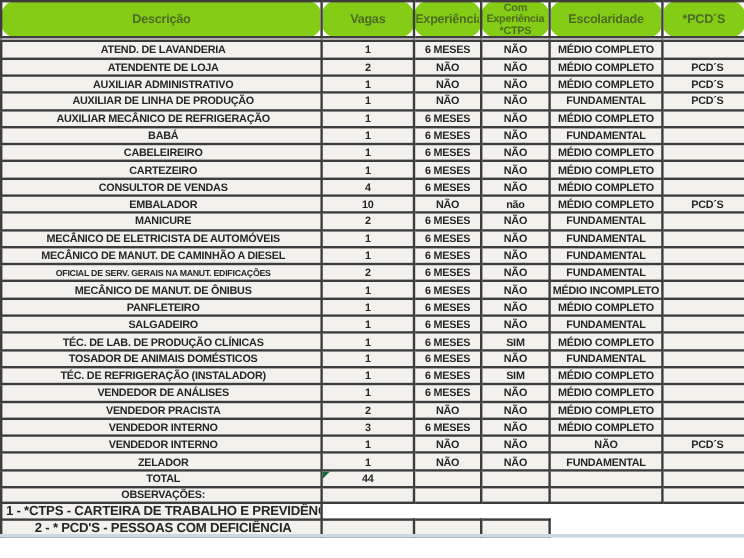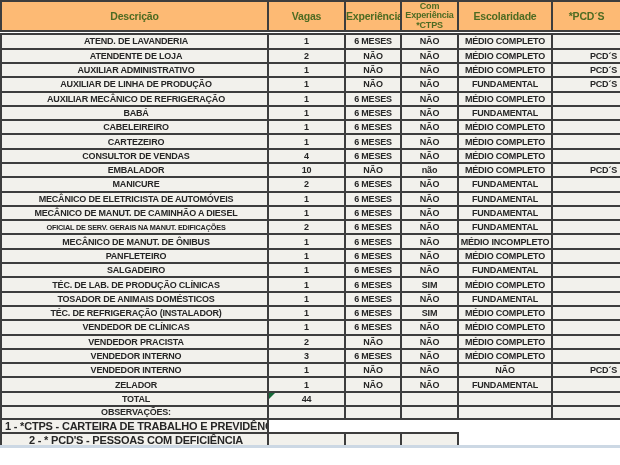--- a/index.html
+++ b/index.html
@@ -5,30 +5,30 @@
   html,body{margin:0;padding:0;background:#ffffff;}
   body{width:620px;height:465px;overflow:hidden;position:relative;
        font-family:"Liberation Sans",sans-serif;}
   .sheet{position:absolute;top:0;left:0;width:620px;}
   table{border-collapse:collapse;table-layout:fixed;width:620px;}
   col.c-desc{width:267px}col.c-vagas{width:77px}col.c-exp{width:56px}
   col.c-ctps{width:57px}col.c-esc{width:94px}col.c-pcd{width:69px}
   th,td{border:2px solid #3d3d3d;overflow:hidden;white-space:nowrap;
         font-weight:bold;color:#262626;padding:0;box-sizing:border-box;}
   thead tr{height:29px;}
-  thead th{background:#fdba74;color:#4d6b22;font-size:10.5px;text-align:center;
-           letter-spacing:-0.2px;}
+  thead th{background:#84cc16;color:#4d6b22;font-size:10.5px;text-align:center;
+           letter-spacing:-0.2px;border-radius:12px;}
   th.ctps-h{white-space:pre-line;font-size:9px;line-height:1.05;}
   tr.spacer td{border:none;background:#ffffff;height:3px;padding:0;}
   tbody tr.datarow{height:14.3px;}
   tbody td{background:#f2f1ec;font-size:9px;letter-spacing:-0.2px;}
   td.desc{text-align:center;padding-left:3px;}
   td.desc.small{font-size:7.3px;margin-top:48px;}
   td.num,td.ctr{text-align:center;}
-  td.pcd{text-align:right;padding-right:3px;}
+  td.pcd{text-align:right;padding-right:17px;}
   tr.footrow{height:13.8px;}
   tr.notarow td.desc{font-size:11px;}
   td.noborder{border:none;background:#ffffff;}
   td.rel{position:relative;}
   .comment-marker{position:absolute;top:0;left:0;width:0;height:0;
      border-top:6px solid #156a38;border-right:6px solid transparent;}
   .window-edge{position:absolute;left:0;bottom:0;width:620px;height:3px;
      background:#ccd8e4;}
 </style>
 </head>
@@ -216,21 +216,21 @@
         </tr>
         <tr class="datarow">
           <td class="desc">TÉC. DE REFRIGERAÇÃO (INSTALADOR)</td>
           <td class="num">1</td>
           <td class="ctr">6 MESES</td>
           <td class="ctr">SIM</td>
           <td class="ctr">MÉDIO COMPLETO</td>
           <td class="pcd"></td>
         </tr>
         <tr class="datarow">
-          <td class="desc">VENDEDOR DE CLÍNICAS</td>
+          <td class="desc">VENDEDOR DE ANÁLISES</td>
           <td class="num">1</td>
           <td class="ctr">6 MESES</td>
           <td class="ctr">NÃO</td>
           <td class="ctr">MÉDIO COMPLETO</td>
           <td class="pcd"></td>
         </tr>
         <tr class="datarow">
           <td class="desc">VENDEDOR PRACISTA</td>
           <td class="num">2</td>
           <td class="ctr">NÃO</td>

